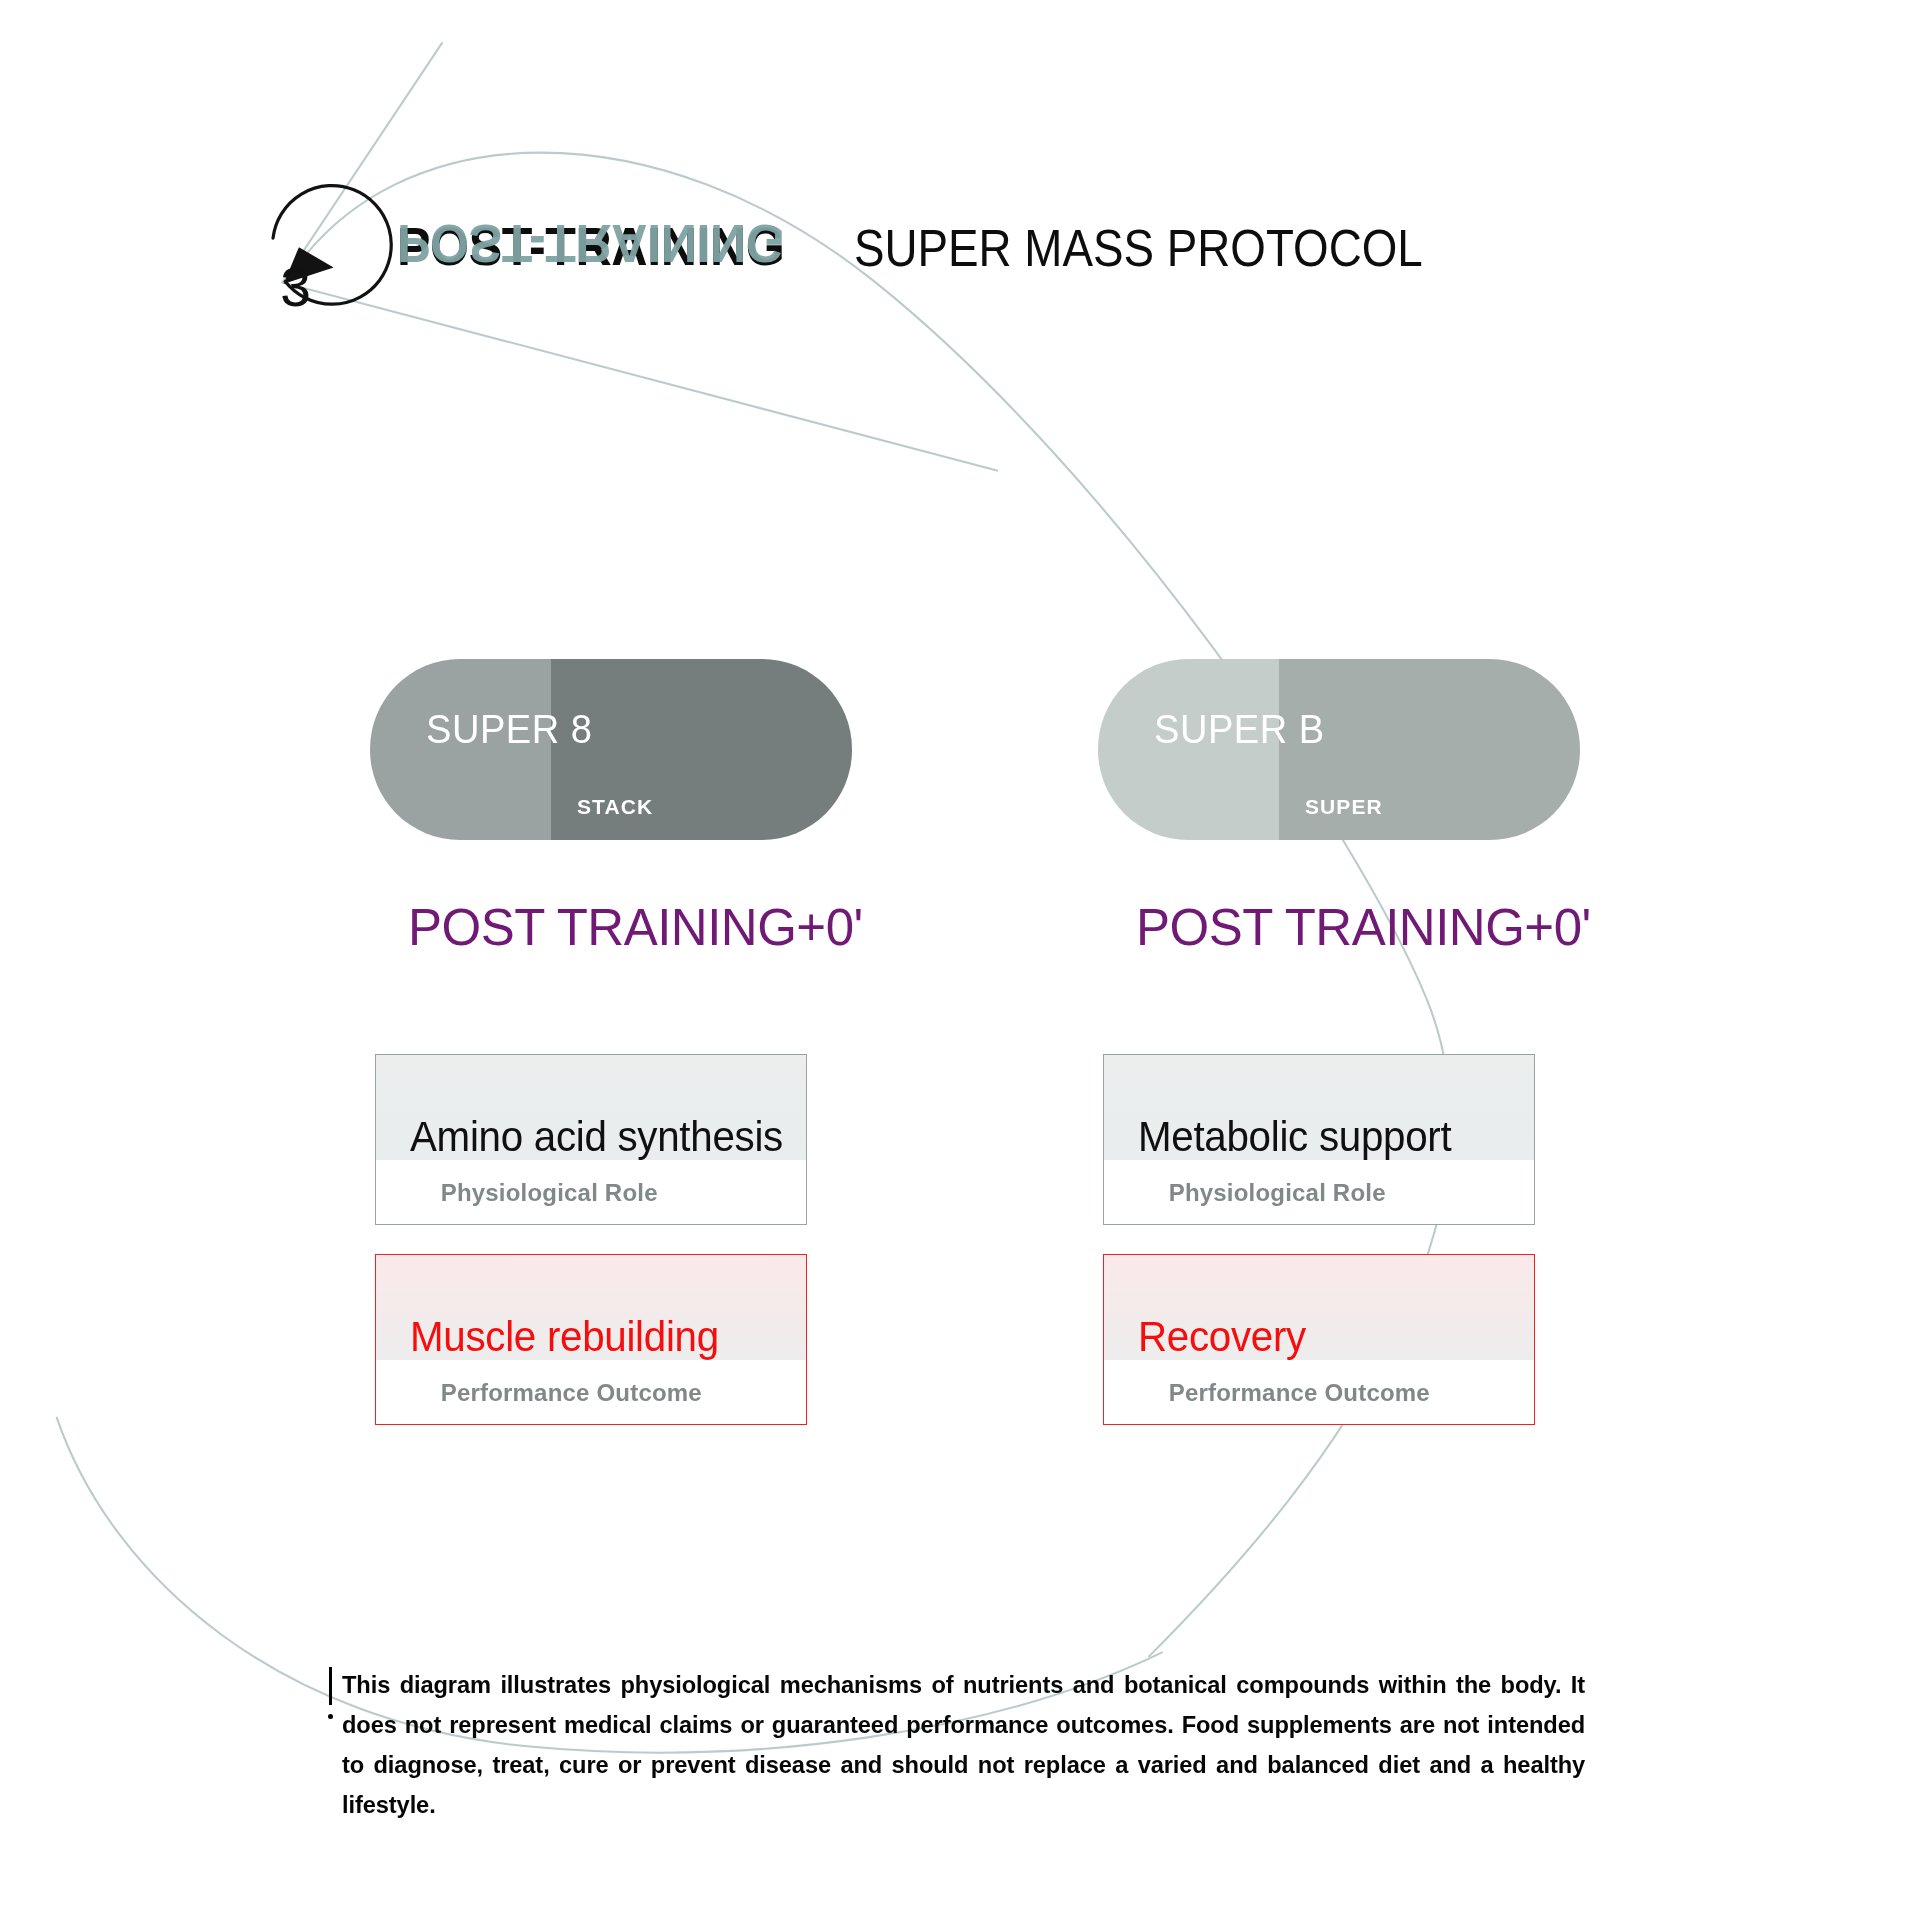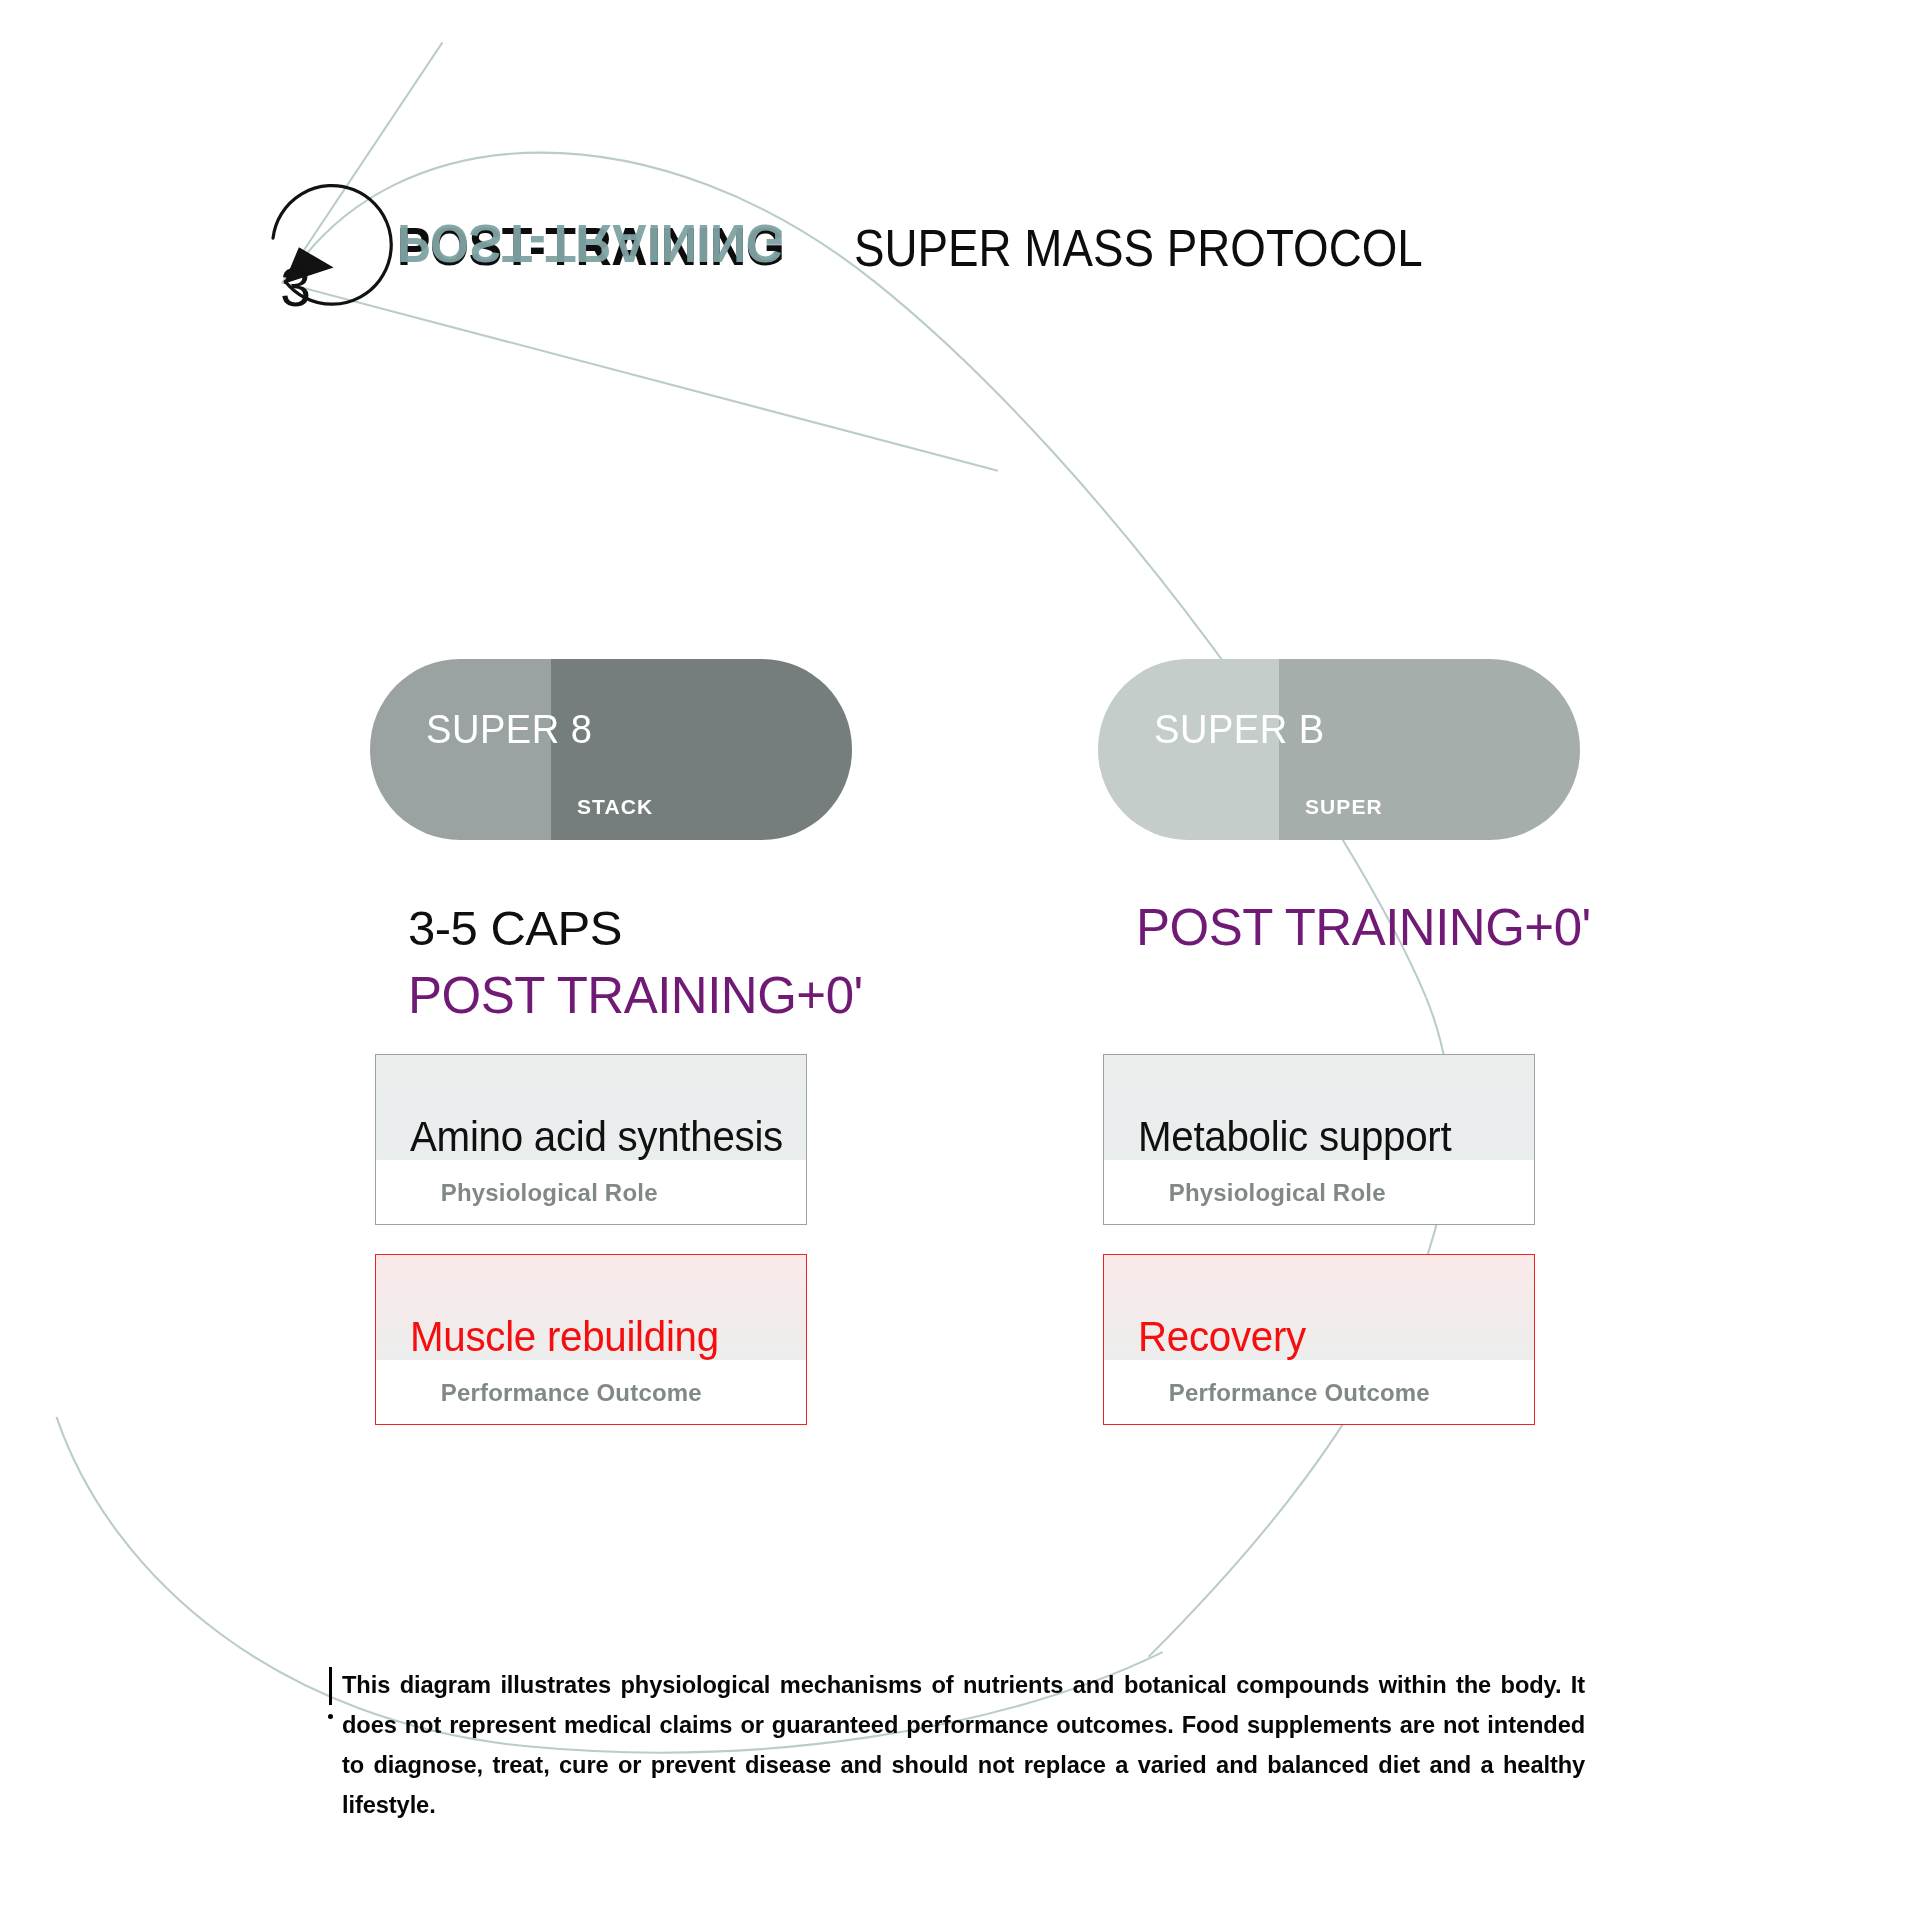--- a/index.html
+++ b/index.html
@@ -296,21 +296,20 @@
 <div class="column" id="column-0">
 
   <div class="pill">
     <div class="pill-left" style="background: rgb(154, 163, 162);"></div>
     <div class="pill-right" style="background: rgb(118, 126, 125);"></div>
     <div class="pill-name">SUPER 8</div>
     <div class="pill-tag">STACK</div>
   </div>
 
   <div class="dose">
-    <div class="dose-amount">3-5 CAPS</div>
     <div class="dose-timing">POST TRAINING+0'</div>
   </div>
 
   <div class="infobox role">
     <div class="infobox-value">Amino acid synthesis</div>
     <div class="infobox-label">Physiological Role</div>
   </div>
 
   <div class="infobox outcome">
     <div class="infobox-value">Muscle rebuilding</div>

